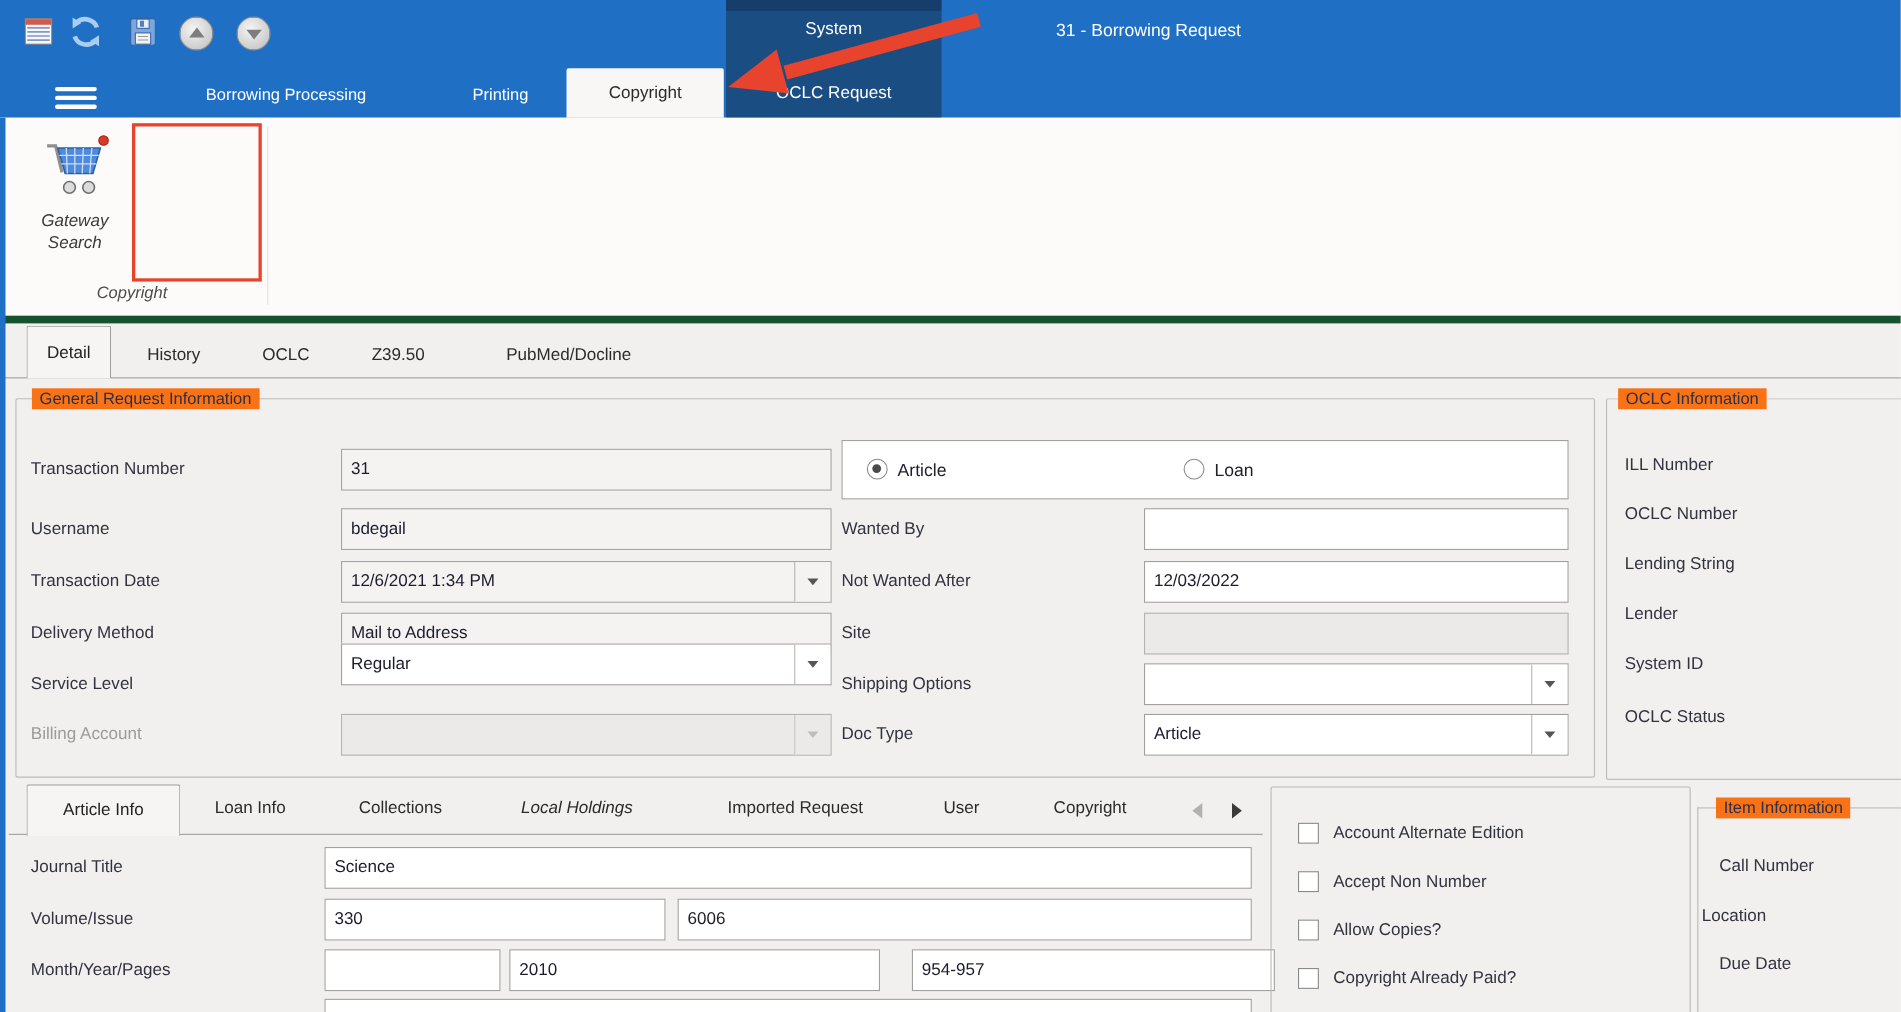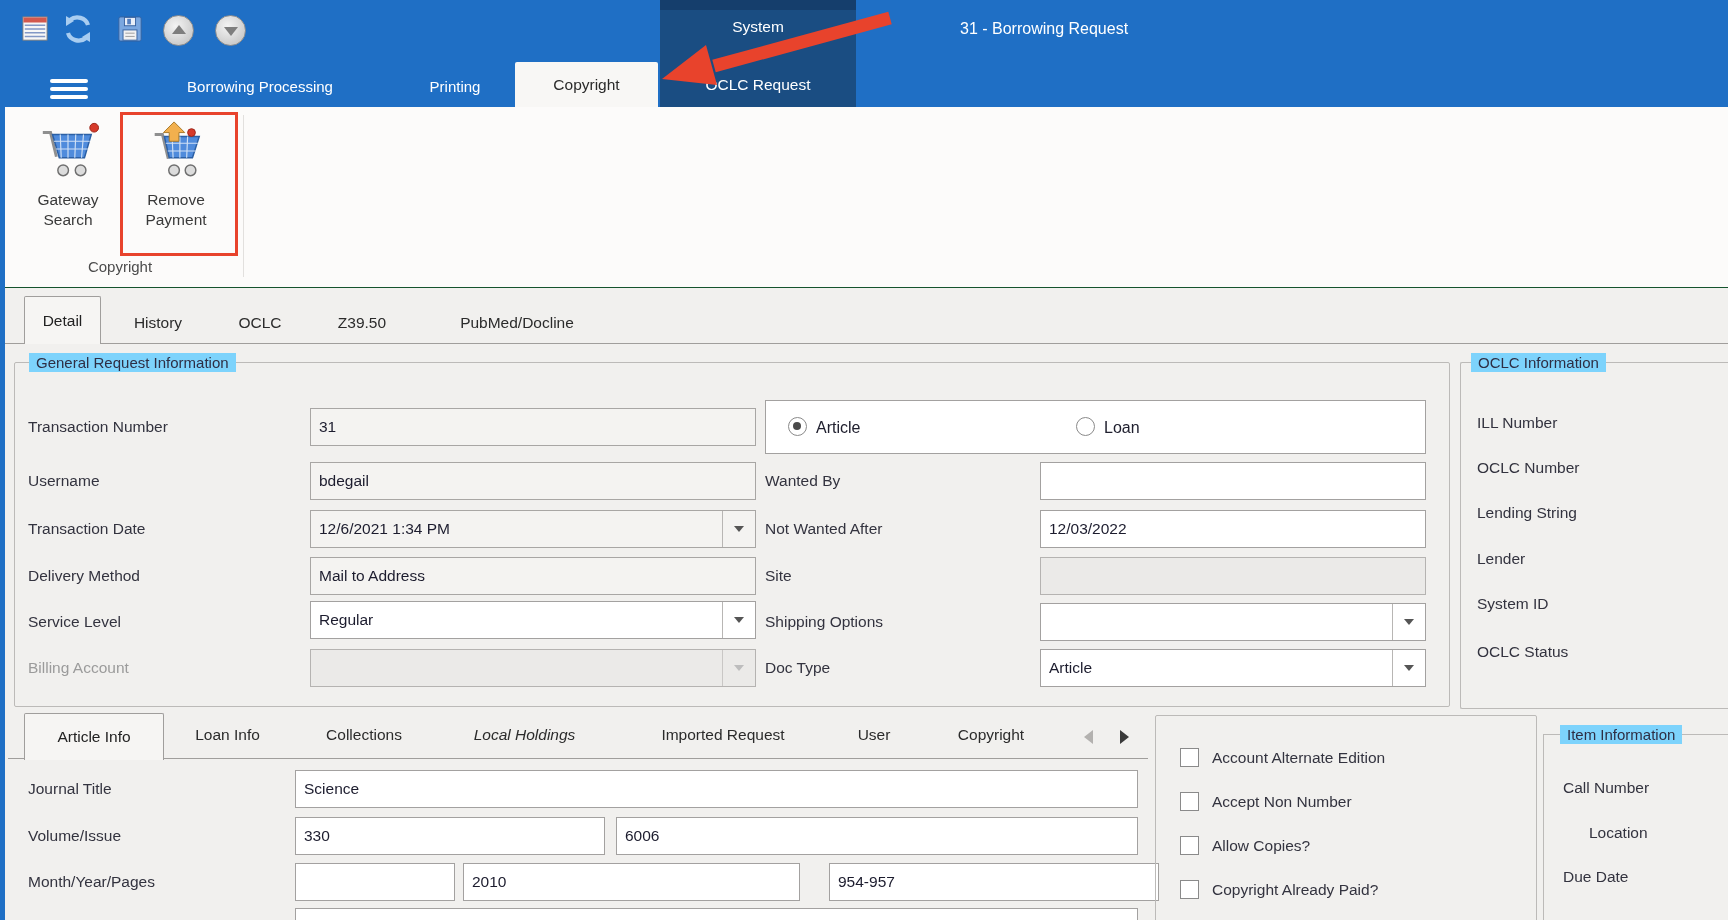--- a/index.html
+++ b/index.html
@@ -12,36 +12,36 @@
   .tb-tab{position:absolute;color:#fff;font-size:15px;text-align:center;line-height:26px;white-space:nowrap;}
   #tab-copyright{position:absolute;left:515px;top:62px;width:143px;height:45px;background:#f8f7f5;color:#2b2b2b;font-size:15.5px;text-align:center;line-height:45px;border-radius:2px 2px 0 0;}
   #system-box{position:absolute;left:660px;top:0;width:196px;height:107px;background:linear-gradient(180deg,#153e6c 0%,#153e6c 9%,#1a4d82 9%);}
   #system-label{position:absolute;left:0;top:18px;width:196px;text-align:center;color:#fff;font-size:15.5px;}
   #oclc-request-label{position:absolute;left:0;top:76px;width:196px;text-align:center;color:#fff;font-size:15.5px;}
   #window-title{position:absolute;left:960px;top:20px;width:320px;color:#fff;font-size:16px;white-space:nowrap;}
   #hamburger{position:absolute;left:50px;top:79px;width:38px;height:20px;}
   #hamburger div{height:4px;background:#fff;border-radius:2px;margin-bottom:4px;}
 
   
-  #ribbon{position:absolute;left:0;top:107px;width:1728px;height:180px;background:#fcfbfa;border-bottom:1px solid #14532d;}
+  #ribbon{position:absolute;left:0;top:107px;width:1728px;height:180px;background:#fcfbfa;border-bottom:7px solid #14532d;font-style:italic;}
   .ribbon-btn{position:absolute;top:5px;width:104px;text-align:center;}
   .ribbon-btn .blabel{margin-top:6px;font-size:15.5px;color:#3a3a3a;line-height:20px;}
   #annotation-rect{position:absolute;left:120px;top:5px;width:112px;height:138px;border:3px solid #e8432c;z-index:5;}
   #ribbon-group-label{position:absolute;left:30px;top:151px;width:180px;text-align:center;font-size:15px;color:#4c4c4c;}
   #ribbon-sep{position:absolute;left:243px;top:8px;width:1px;height:162px;background:#e2e0de;}
 
   
   .wtab{position:absolute;background:#f6f5f3;border:1px solid #a09e9c;border-bottom:none;text-align:center;font-size:15.5px;color:#222;z-index:3;border-radius:2px 2px 0 0;}
   .tab-lbl{position:absolute;font-size:15.5px;color:#2b2b2b;text-align:center;line-height:26px;white-space:nowrap;}
   #panel{position:absolute;left:0;top:343px;width:1728px;height:577px;background:#f1f0ee;border-top:1px solid #a09e9c;box-sizing:border-box;}
   #left-window-edge{position:absolute;left:0;top:107px;width:5px;height:813px;background:#1f6fc5;z-index:20;}
 
   
   .gbox{position:absolute;border:1px solid #bcbab8;border-radius:2px;}
-  .gbox-title{position:absolute;top:-10px;background:#7dd3fc;padding:0 7px;font-size:15px;color:#2e2e44;line-height:19px;white-space:nowrap;}
+  .gbox-title{position:absolute;top:-10px;background:#f97316;padding:0 7px;font-size:15px;color:#2e2e44;line-height:19px;white-space:nowrap;}
   .lbl{position:absolute;font-size:15.5px;color:#33333f;height:38px;line-height:38px;white-space:nowrap;}
   .lbl.dis{color:#9b9b9b;}
   .fld{position:absolute;height:38px;box-sizing:border-box;border:1px solid #a3a1a0;background:#fff;font-size:15.5px;color:#1c1c2e;line-height:36px;padding-left:8px;white-space:nowrap;overflow:hidden;}
   .fld.ro{background:#f4f3f1;border-color:#a8a6a4;}
   .fld.dis{background:#ebeae8;border-color:#b5b3b1;}
   .combo-btn{position:absolute;right:0;top:0;width:32px;height:36px;border-left:1px solid #b8b6b4;display:flex;align-items:center;justify-content:center;background:inherit;}
   .tri{width:0;height:0;border-left:5px solid transparent;border-right:5px solid transparent;border-top:6px solid #555;}
   .tri.pale{border-top-color:#bdbdbd;}
   .radio{display:inline-block;width:17px;height:17px;border-radius:50%;border:1px solid #8a8a8a;background:#fff;position:relative;vertical-align:-3px;margin-right:9px;}
   .radio.sel::after{content:"";position:absolute;left:4px;top:4px;width:8px;height:8px;background:#4a4a4a;border-radius:50%;}
@@ -117,32 +117,20 @@
         <path d="M6 12 h8 l6 25" stroke="#8f8f8f" stroke-width="3" fill="none"></path>
         <path d="M16 14 h40 l-7 24 h-26 z" fill="#4f8bdc" stroke="#2b5fa4" stroke-width="1.5"></path>
         <path d="M24 14 l1 24 M32 14 l0 24 M40 14 l-1 24 M48 14 l-2 24 M17.5 21 h37 M19.5 29 h33" stroke="#cfe0f5" stroke-width="1.2" fill="none"></path>
         <circle cx="27" cy="51" r="5.5" fill="#dcdcdc" stroke="#6f6f6f" stroke-width="1.5"></circle>
         <circle cx="45" cy="51" r="5.5" fill="#dcdcdc" stroke="#6f6f6f" stroke-width="1.5"></circle>
         <circle cx="59" cy="7" r="4.5" fill="#d63a2a" stroke="#9c2418"></circle>
       </svg>
       <div class="blabel">Gateway Search</div>
     </div>
 
-    <div class="ribbon-btn" style="left:124px;">
-      <svg width="62" height="60" viewBox="0 0 64 60" style="margin-top:8px;">
-        <path d="M10 14 h8 l6 25" stroke="#8f8f8f" stroke-width="3" fill="none"></path>
-        <path d="M20 16 h36 l-7 22 h-24 z" fill="#4f8bdc" stroke="#2b5fa4" stroke-width="1.5"></path>
-        <path d="M28 16 l1 22 M36 16 l0 22 M44 16 l-1 22 M21.5 23 h33 M23.5 31 h29" stroke="#cfe0f5" stroke-width="1.2" fill="none"></path>
-        <circle cx="30" cy="51" r="5.5" fill="#dcdcdc" stroke="#6f6f6f" stroke-width="1.5"></circle>
-        <circle cx="47" cy="51" r="5.5" fill="#dcdcdc" stroke="#6f6f6f" stroke-width="1.5"></circle>
-        <polygon points="30,1 41,12 35,12 35,21 25,21 25,12 19,12" fill="#f2b04e" stroke="#a97a28"></polygon>
-        <circle cx="48" cy="12" r="4" fill="#d63a2a" stroke="#9c2418"></circle>
-      </svg>
-      <div class="blabel">Remove Payment</div>
-    </div>
 
     <div id="ribbon-group-label">Copyright</div>
     <div id="ribbon-sep"></div>
   </div>
 
   <div class="wtab" style="left:24px;top:296px;width:75px;height:47px;line-height:47px;">Detail</div>
   <div class="tab-lbl" style="left:118px;top:310px;width:80px;">History</div>
   <div class="tab-lbl" style="left:226px;top:310px;width:68px;">OCLC</div>
   <div class="tab-lbl" style="left:318px;top:310px;width:88px;">Z39.50</div>
   <div class="tab-lbl" style="left:432px;top:310px;width:170px;">PubMed/Docline</div>
@@ -163,21 +151,21 @@
 
   <div class="fld ro" style="left:310px;top:408px;width:446px;">31</div>
   <div class="fld ro" style="left:310px;top:462px;width:446px;">bdegail</div>
   <div class="fld ro" style="left:310px;top:510px;width:446px;">
     <span>12/6/2021 1:34 PM</span>
     <div class="combo-btn">
         <div class="tri"></div>
       </div>
   </div>
   <div class="fld ro" style="left:310px;top:557px;width:446px;">Mail to Address</div>
-  <div class="fld" style="left:310px;top:601px;width:446px;">
+  <div class="fld" style="left:310px;top:585px;width:446px;">
     <span>Regular</span>
     <div class="combo-btn">
         <div class="tri"></div>
       </div>
   </div>
   <div class="fld dis" style="left:310px;top:649px;width:446px;">
     <span></span>
     <div class="combo-btn" style="border-left-color:#c9c7c5;">
         <div class="tri pale"></div>
       </div>
@@ -256,16 +244,16 @@
   <div class="cb" style="left:1180px;top:792px;"></div>
   <div class="cb-lbl" style="left:1212px;top:792px;">Accept Non Number</div>
   <div class="cb" style="left:1180px;top:836px;"></div>
   <div class="cb-lbl" style="left:1212px;top:836px;">Allow Copies?</div>
   <div class="cb" style="left:1180px;top:880px;"></div>
   <div class="cb-lbl" style="left:1212px;top:880px;">Copyright Already Paid?</div>
 
   <div style="position:absolute;left:1543px;top:734px;width:185px;height:190px;border-left:1px solid #bcbab8;border-top:1px solid #bcbab8;"></div>
   <div class="gbox-title" style="position:absolute;left:1560px;top:725px;">Item Information</div>
   <div class="lbl" style="left:1563px;top:776px;height:24px;line-height:24px;">Call Number</div>
-  <div class="lbl" style="left:1589px;top:821px;height:24px;line-height:24px;">Location</div>
+  <div class="lbl" style="left:1547px;top:821px;height:24px;line-height:24px;">Location</div>
   <div class="lbl" style="left:1563px;top:865px;height:24px;line-height:24px;">Due Date</div>
 
 </div>
 
 </body></html>

